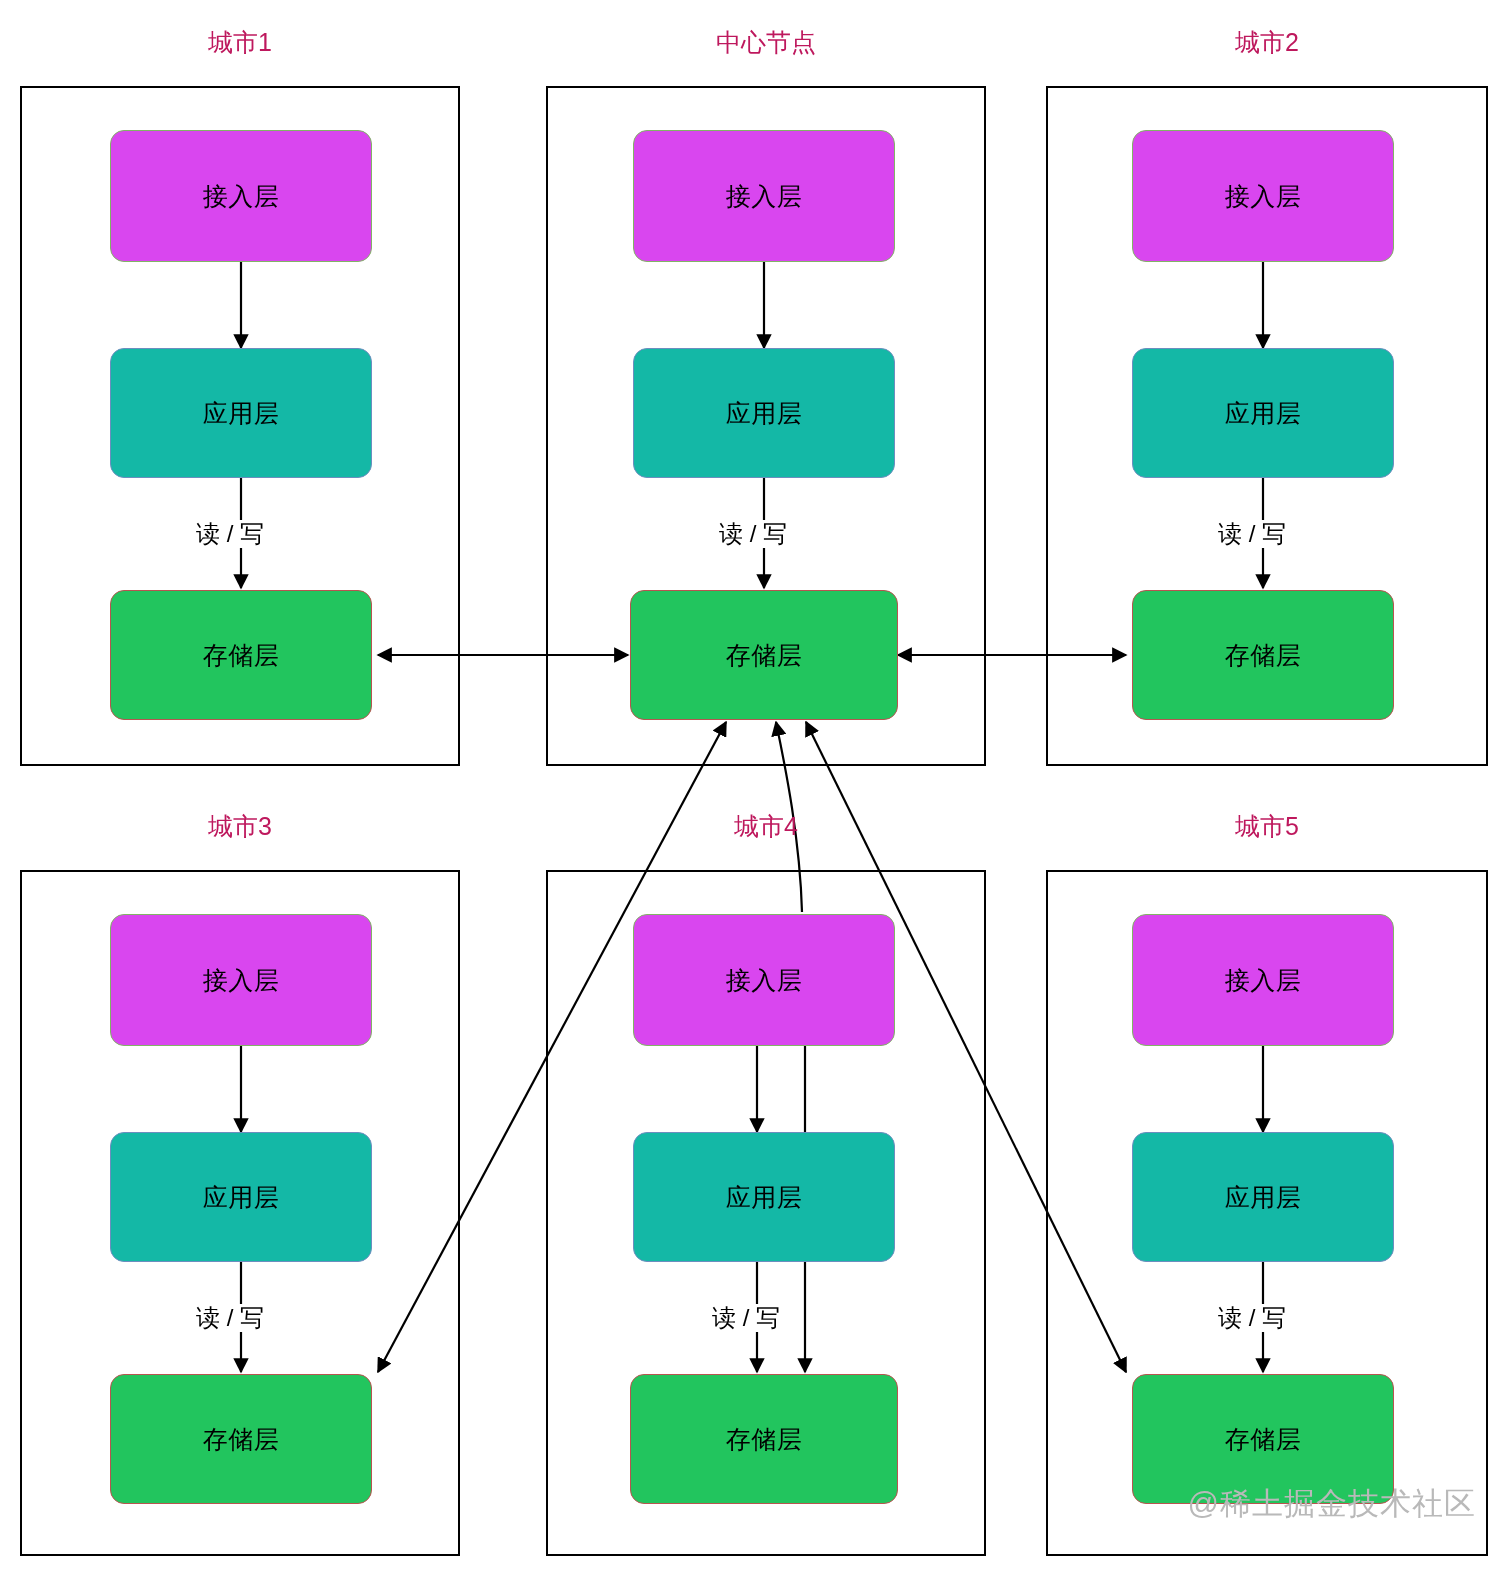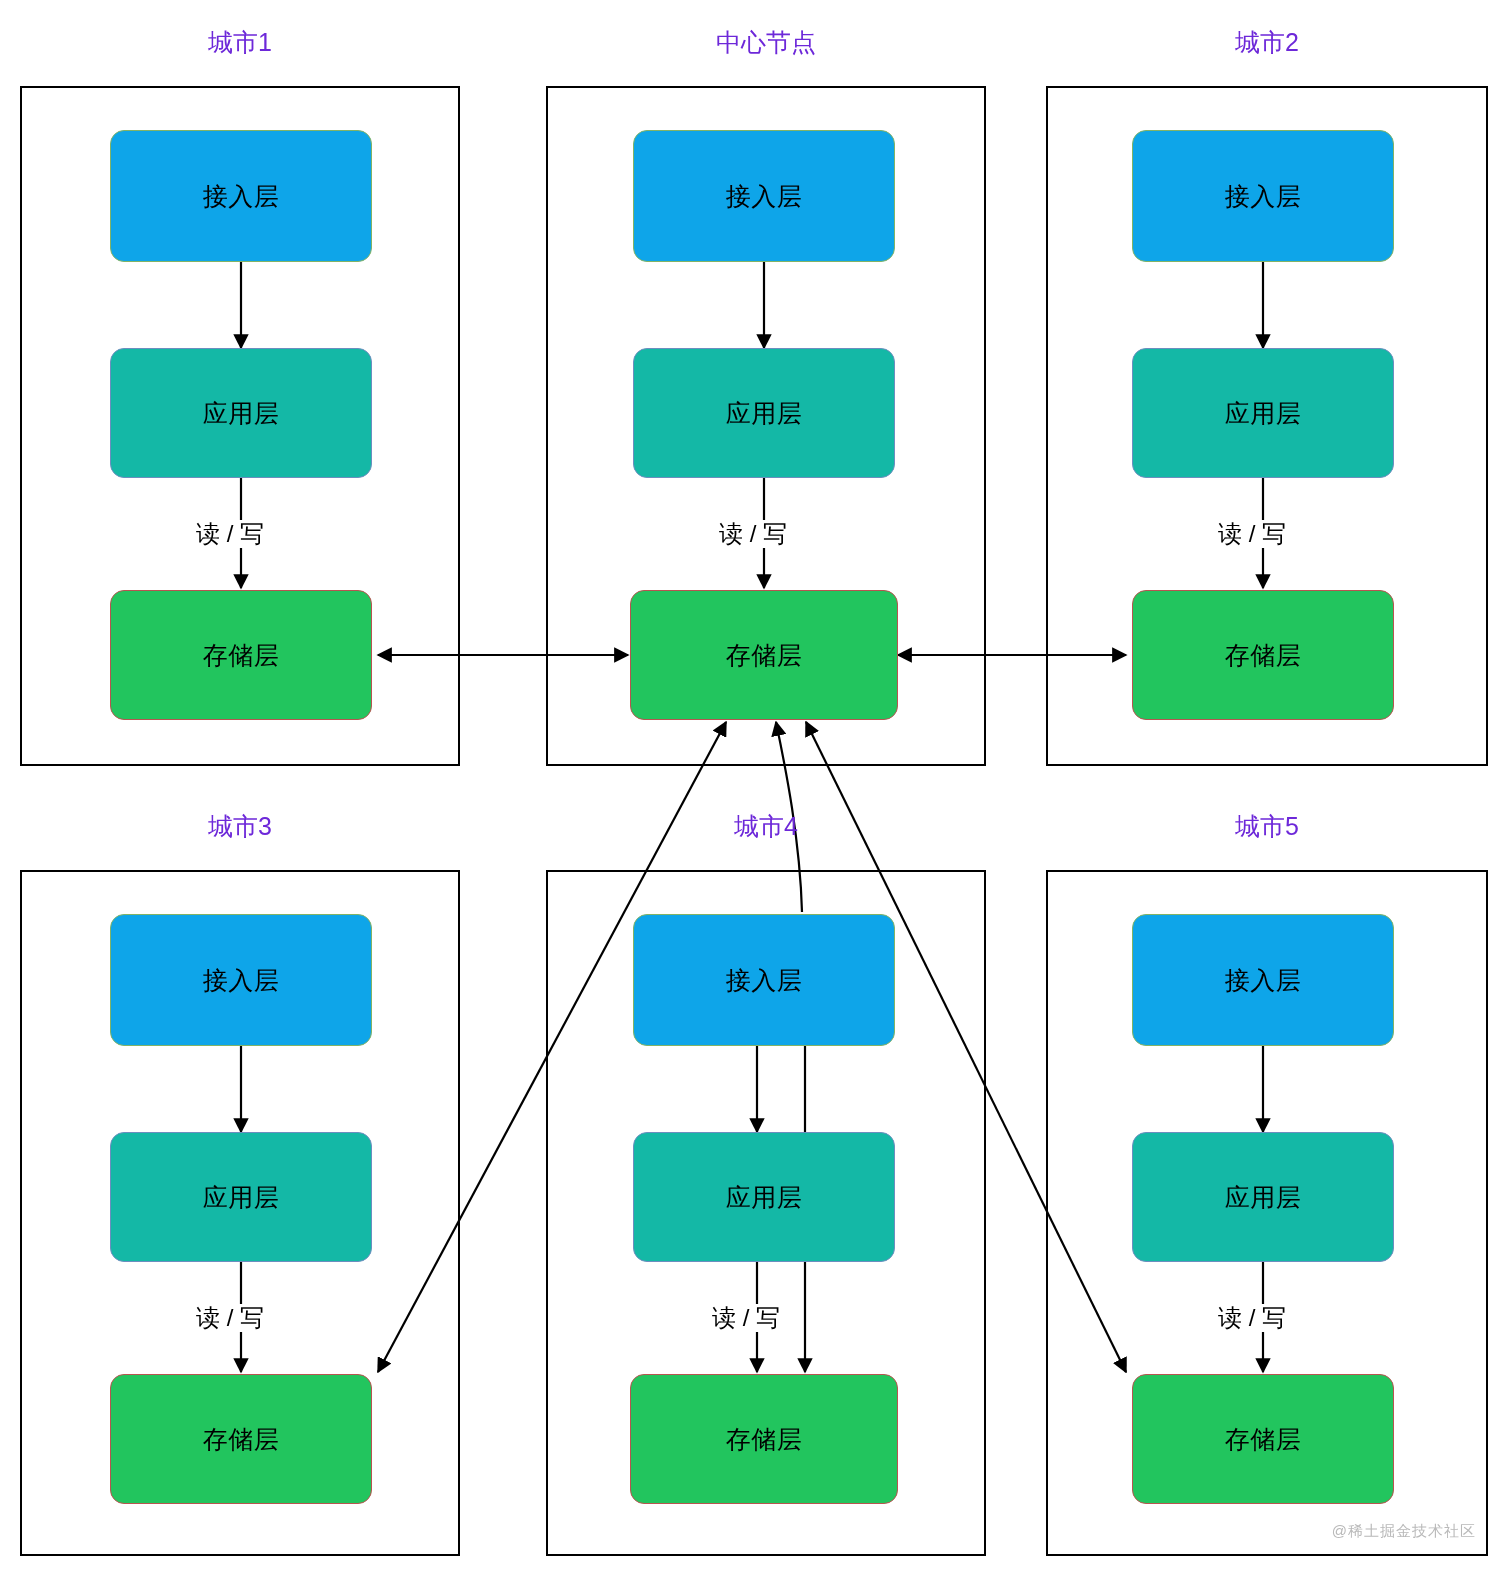--- a/index.html
+++ b/index.html
@@ -17,21 +17,21 @@
   #canvas {
     position: absolute;
     left: 0; top: 0;
     width: 1512px;
     height: 1578px;
   }
   .panel-title {
     position: absolute;
     text-align: center;
     font-size: 25px;
-    color: #6d28d9;
+    color: #be185d;
     font-family: "Liberation Sans", "DejaVu Sans", sans-serif;
     white-space: nowrap;
     line-height: 1;
   }
   .panel-box {
     position: absolute;
     border: 2.5px solid #000000;
     background: transparent;
     box-sizing: border-box;
   }
@@ -40,21 +40,21 @@
     box-sizing: border-box;
     border-radius: 14px;
     display: flex;
     align-items: center;
     justify-content: center;
     font-size: 25px;
     color: #000000;
     letter-spacing: 0.5px;
   }
   .node-access {
-    background: #0ea5e9;
+    background: #d946ef;
     border: 1.6px solid #82b366;
   }
   .node-app {
     background: #14b8a6;
     border: 1.6px solid #6c8ebf;
   }
   .node-storage {
     background: #22c55e;
     border: 1.6px solid #b85450;
   }
@@ -63,22 +63,22 @@
     font-size: 24px;
     color: #000000;
     background: #ffffff;
     padding: 1px 4px;
     white-space: nowrap;
     line-height: 1.1;
   }
   .watermark {
     position: absolute;
     right: 36px;
-    bottom: 37px;
-    font-size: 15px;
+    bottom: 53px;
+    font-size: 31px;
     color: #b9b9b9;
     white-space: nowrap;
     letter-spacing: 1px;
     margin-top: 28px;
   }
   svg.lines {
     position: absolute;
     left: 0; top: 0;
     width: 1512px;
     height: 1578px;

